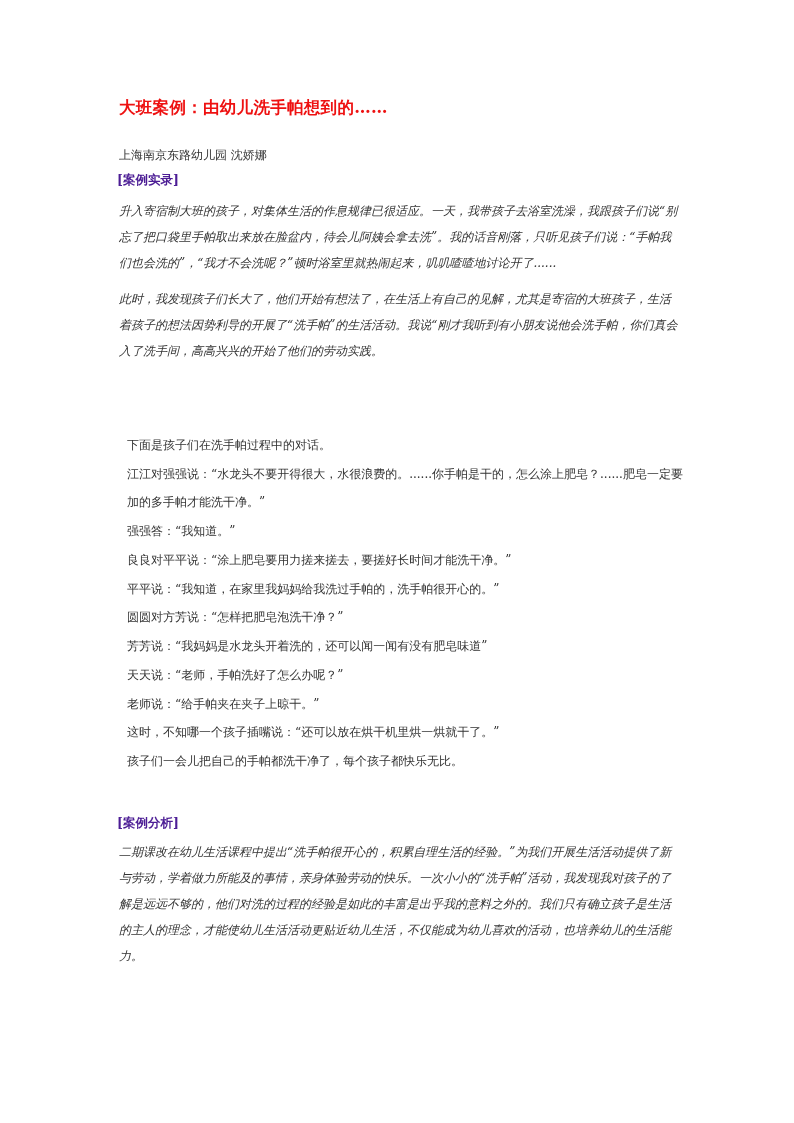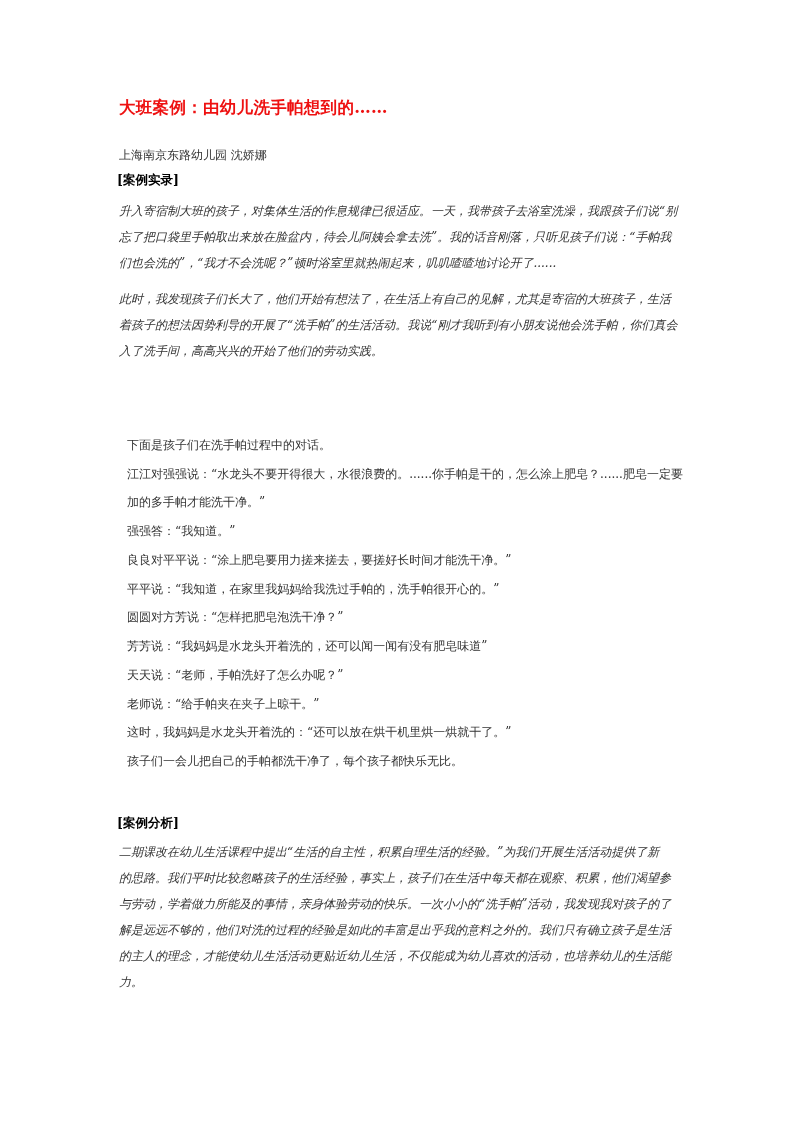--- a/index.html
+++ b/index.html
@@ -2,21 +2,21 @@
 <html><head>
   <meta charset="utf-8">
   <style>
     html, body { margin: 0; padding: 0; background: #ffffff; }
     body { width: 794px; height: 1123px; position: relative; overflow: hidden;
            font-family: "DejaVu Serif", "Liberation Serif", serif; color: #222; }
     .page { position: absolute; left: 119px; top: 0; width: 580px; }
     .title { position: absolute; top: 97px; left: 0; font-size: 16.5px; font-weight: bold;
              color: #ee1111; white-space: nowrap; letter-spacing: 0.3px; }
     .author { position: absolute; top: 147px; left: 0; font-size: 12px; color: #333; white-space: nowrap; }
-    .heading { position: absolute; left: -2px; font-size: 12.5px; font-weight: bold; color: #000000; white-space: nowrap; }
+    .heading { position: absolute; left: -2px; font-size: 12.5px; font-weight: bold; color: #4c1d95; white-space: nowrap; }
     .para { position: absolute; left: 0; width: 580px; font-size: 12px; line-height: 26px;
             color: #333; text-align: justify; }
     .line { display: block; white-space: nowrap; height: 26px; overflow: visible; font-style: italic; }
     .dlg { position: absolute; left: 8px; font-size: 12px; color: #333; white-space: nowrap; }
   </style>
 </head>
 <body>
 
 <div class="page">
   <div class="title">大班案例：由幼儿洗手帕想到的……</div>
@@ -39,26 +39,25 @@
   <div class="dlg" style="top:437px">下面是孩子们在洗手帕过程中的对话。</div>
   <div class="dlg" style="top:466px">江江对强强说：“水龙头不要开得很大，水很浪费的。......你手帕是干的，怎么涂上肥皂？......肥皂一定要</div>
   <div class="dlg" style="top:494px">加的多手帕才能洗干净。”</div>
   <div class="dlg" style="top:523px">强强答：“我知道。”</div>
   <div class="dlg" style="top:552px">良良对平平说：“涂上肥皂要用力搓来搓去，要搓好长时间才能洗干净。”</div>
   <div class="dlg" style="top:581px">平平说：“我知道，在家里我妈妈给我洗过手帕的，洗手帕很开心的。”</div>
   <div class="dlg" style="top:609px">圆圆对方芳说：“怎样把肥皂泡洗干净？”</div>
   <div class="dlg" style="top:638px">芳芳说：“我妈妈是水龙头开着洗的，还可以闻一闻有没有肥皂味道”</div>
   <div class="dlg" style="top:667px">天天说：“老师，手帕洗好了怎么办呢？”</div>
   <div class="dlg" style="top:696px">老师说：“给手帕夹在夹子上晾干。”</div>
-  <div class="dlg" style="top:724px">这时，我妈妈是水龙头开着洗的：“还可以放在烘干机里烘一烘就干了。”</div>
+  <div class="dlg" style="top:724px">这时，不知哪一个孩子插嘴说：“还可以放在烘干机里烘一烘就干了。”</div>
   <div class="dlg" style="top:753px">孩子们一会儿把自己的手帕都洗干净了，每个孩子都快乐无比。</div>
 
   <div class="heading" style="top:815px">[案例分析]</div>
 
   <div class="para" style="top:839px">
-    <span class="line">二期课改在幼儿生活课程中提出“生活的自主性，积累自理生活的经验。”为我们开展生活活动提供了新</span>
-    <span class="line">的思路。我们平时比较忽略孩子的生活经验，事实上，孩子们在生活中每天都在观察、积累，他们渴望参</span>
+    <span class="line">二期课改在幼儿生活课程中提出“洗手帕很开心的，积累自理生活的经验。”为我们开展生活活动提供了新</span>
     <span class="line">与劳动，学着做力所能及的事情，亲身体验劳动的快乐。一次小小的“洗手帕”活动，我发现我对孩子的了</span>
     <span class="line">解是远远不够的，他们对洗的过程的经验是如此的丰富是出乎我的意料之外的。我们只有确立孩子是生活</span>
     <span class="line">的主人的理念，才能使幼儿生活活动更贴近幼儿生活，不仅能成为幼儿喜欢的活动，也培养幼儿的生活能</span>
     <span class="line">力。</span>
   </div>
 </div>
 
 </body></html>

